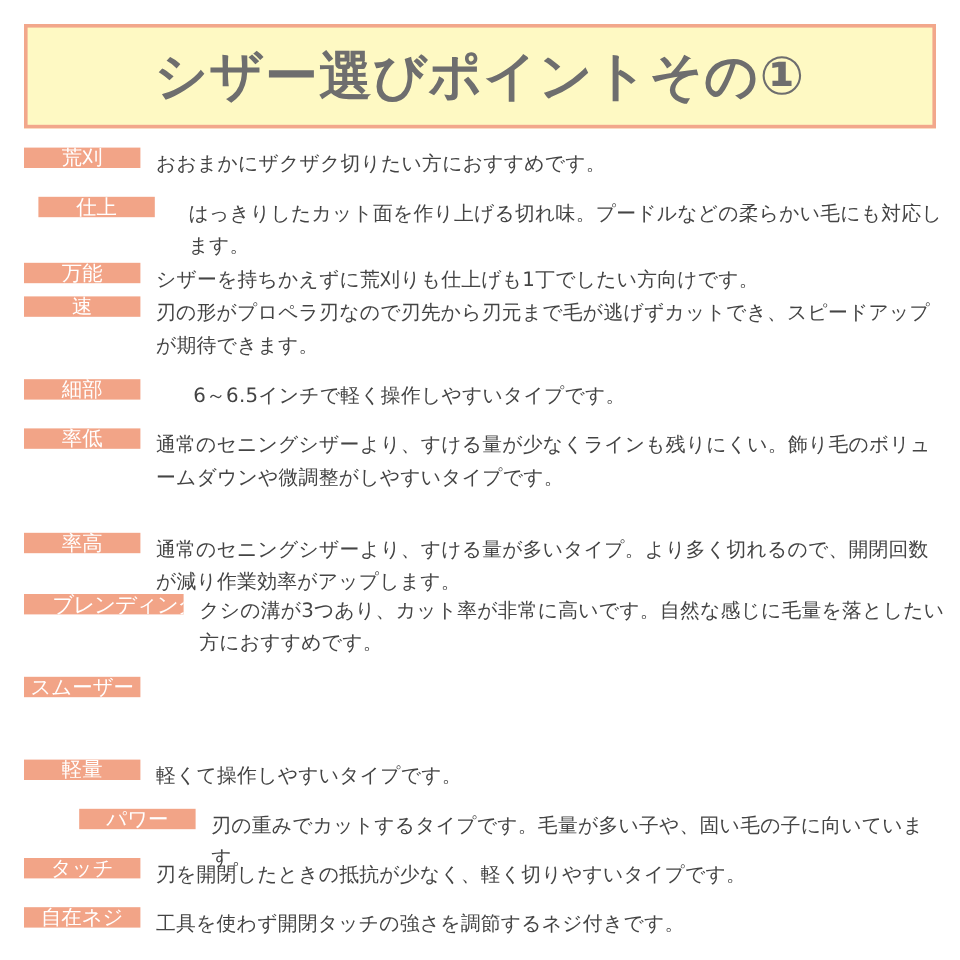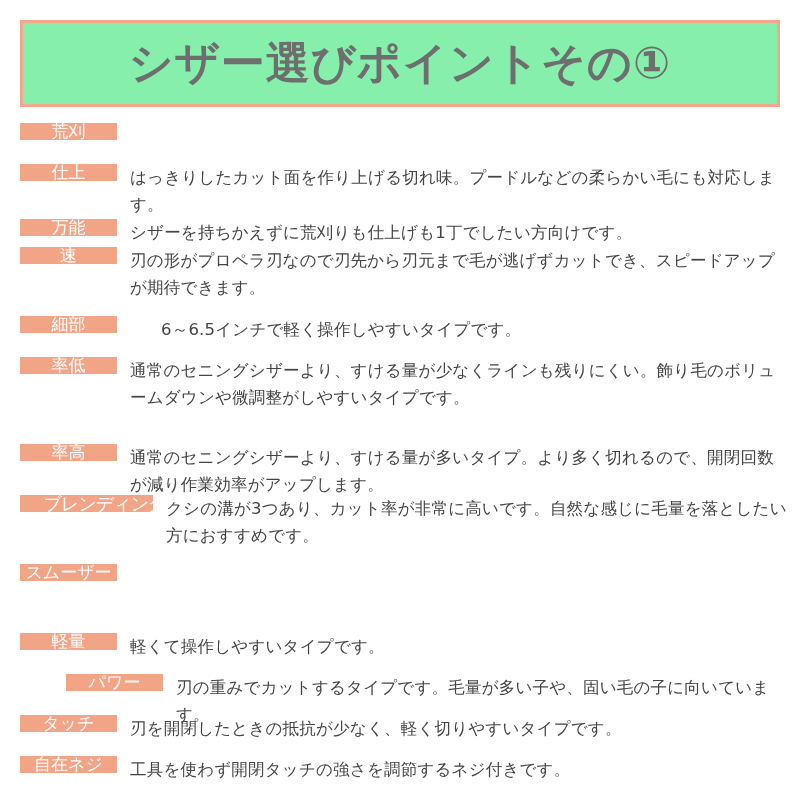--- a/index.html
+++ b/index.html
@@ -1,20 +1,20 @@
 <!DOCTYPE html>
 <html><head>
 <meta charset="utf-8">
 <style>
   html, body { margin: 0; padding: 0; background: #ffffff; }
   body { width: 800px; height: 800px; position: relative; overflow: hidden;
          font-family: "DejaVu Sans", "Liberation Sans", sans-serif; color: #444444; }
   .header {
     position: absolute; left: 20px; top: 20px; width: 754px; height: 81px;
-    background: #86efac; border: 3px solid #f2a78b;
+    background: #fef9c3; border: 3px solid #f2a78b;
     display: flex; align-items: center; justify-content: center;
   }
   .header-title {
     font-family: "DejaVu Sans", sans-serif; font-weight: bold;
     font-size: 44px; color: #6e6e6e; letter-spacing: 1px;
   }
   .rows { position: absolute; left: 20px; top: 123px; width: 770px; }
   .row { display: flex; align-items: flex-start; }
   .label {
     flex: 0 0 97px; height: 17px; margin-top: 0px;
@@ -31,22 +31,23 @@
 </head>
 <body>
 
 <div class="header">
   <span class="header-title">シザー選びポイントその①</span>
 </div>
 
 <div class="rows">
   <div class="row" style="position:absolute;top:0px;left:0;right:0;">
     <span class="label">荒刈</span>
+    <span class="desc">おおまかにザクザク切りたい方におすすめです。</span>
   </div>
-  <div class="row" style="position:absolute;top:41px;left:0;right:0;">
+  <div class="row" style="position:absolute;top:41px;left:12px;right:0;gap:15px;">
     <span class="label">仕上</span>
     <span class="desc">はっきりしたカット面を作り上げる切れ味。プードルなどの柔らかい毛にも対応します。</span>
   </div>
   <div class="row" style="position:absolute;top:96px;left:0;right:0;">
     <span class="label">万能</span>
     <span class="desc">シザーを持ちかえずに荒刈りも仕上げも1丁でしたい方向けです。</span>
   </div>
   <div class="row" style="position:absolute;top:124px;left:0;right:0;">
     <span class="label">速</span>
     <span class="desc">刃の形がプロペラ刃なので刃先から刃元まで毛が逃げずカットでき、スピードアップが期待できます。</span>

